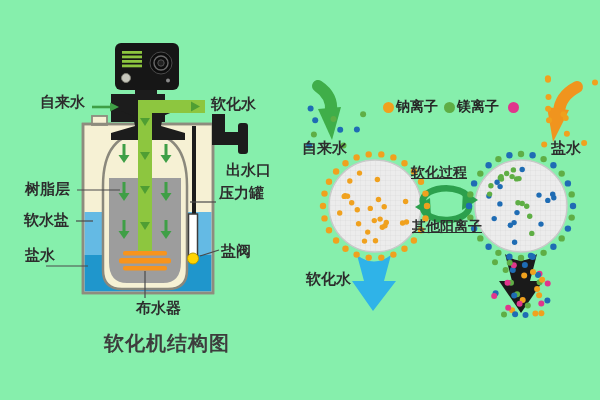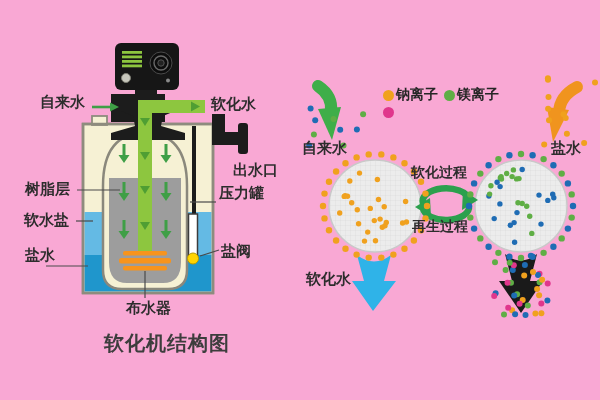--- a/index.html
+++ b/index.html
@@ -1,22 +1,22 @@
 <!DOCTYPE html>
 <html><head>
 <meta charset="utf-8">
 <style>
   html,body{margin:0;padding:0;background:#fff;}
-  #stage{position:relative;width:600px;height:400px;background:#f9a8d4;overflow:hidden;
+  #stage{position:relative;width:600px;height:400px;background:#86efac;overflow:hidden;
          font-family:"Liberation Sans","DejaVu Sans",sans-serif;}
   #gfx,#dotsvg{position:absolute;left:0;top:0;}
   .lbl{position:absolute;font-weight:700;font-size:15px;color:#2d2d2d;white-space:nowrap;line-height:1.1;}
   .cap{position:absolute;font-weight:700;font-size:20px;color:#3d3d3d;letter-spacing:1px;white-space:nowrap;}
-  .proc{font-size:14px;}
-  #legend{position:absolute;left:383px;top:86px;display:flex;flex-direction:column;gap:3px;}
+  .proc{font-size:14px;text-decoration:underline;}
+  #legend{position:absolute;left:383px;top:98px;display:flex;flex-direction:row;gap:3px;}
   .lrow{display:flex;align-items:center;}
   .litem{display:flex;align-items:center;margin-right:6px;}
   .ldot{width:11px;height:11px;border-radius:50%;margin-right:2px;flex:0 0 auto;}
   .ldot.orange{background:#f0a11e;} .ldot.green{background:#5fae45;}
   .ldot.blue{background:#1f6cb4;}  .ldot.pink{background:#e0368c;}
   .ltxt{font-weight:700;font-size:14px;color:#262626;}
 </style>
 </head>
 <body>
 
@@ -312,24 +312,24 @@
         <circle cx="514.2" cy="295.4" r="3" fill="#1f6cb4"></circle>
         <circle cx="537.1" cy="288.9" r="3" fill="#f0a11e"></circle>
       </g>
   </svg>
 
   <div class="lbl" style="left:40px;top:94px">自来水</div>
   <div class="lbl" style="left:211px;top:96px">软化水</div>
   <div class="lbl" style="left:25px;top:181px">树脂层</div>
   <div class="lbl" style="left:24px;top:212px">软水盐</div>
   <div class="lbl" style="left:25px;top:247px">盐水</div>
-  <div class="lbl" style="left:233px;top:162px">出水口</div>
+  <div class="lbl" style="left:226px;top:162px">出水口</div>
   <div class="lbl" style="left:219px;top:185px">压力罐</div>
   <div class="lbl" style="left:221px;top:243px">盐阀</div>
-  <div class="lbl" style="left:126px;top:300px">布水器</div>
+  <div class="lbl" style="left:136px;top:300px">布水器</div>
   <div class="cap" style="left:104px;top:330px">软化机结构图</div>
 
   <div id="legend">
     <div class="lrow">
       <div class="litem">
         <span class="ldot orange"></span>
         <span class="ltxt">钠离子</span>
       </div>
       <div class="litem">
         <span class="ldot green"></span>
@@ -339,15 +339,15 @@
     <div class="lrow">
       <div class="litem">
         <span class="ldot pink"></span>
       </div>
     </div>
   </div>
 
   <div class="lbl" style="left:302px;top:140px">自来水</div>
   <div class="lbl" style="left:551px;top:140px">盐水</div>
   <div class="lbl proc" style="left:411px;top:165px">软化过程</div>
-  <div class="lbl proc" style="left:412px;top:219px">再生过程</div>
+  <div class="lbl proc" style="left:412px;top:219px">其他阳离子</div>
   <div class="lbl" style="left:306px;top:271px">软化水</div>
 </div>
 
 </body></html>

